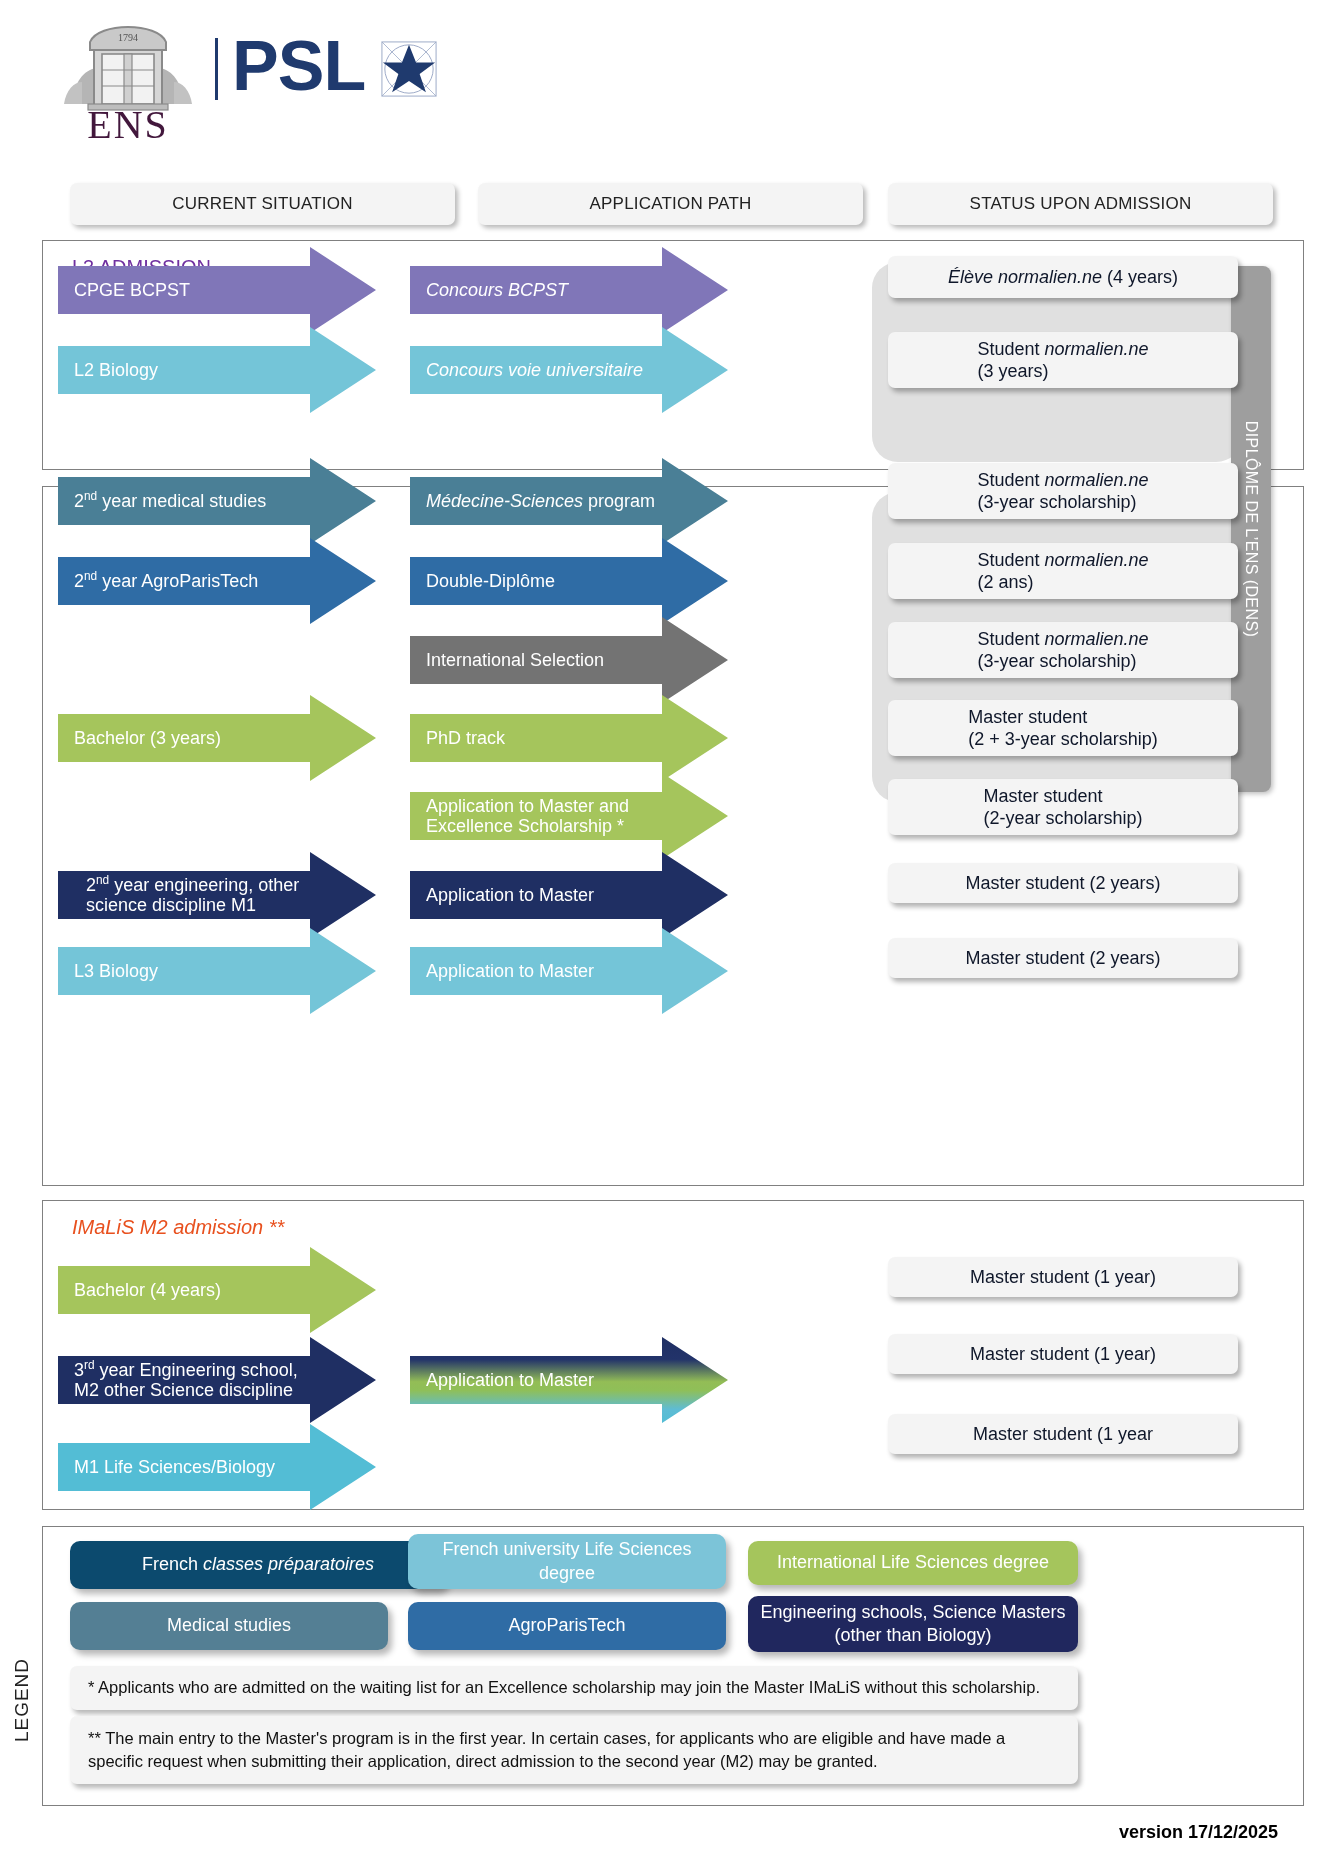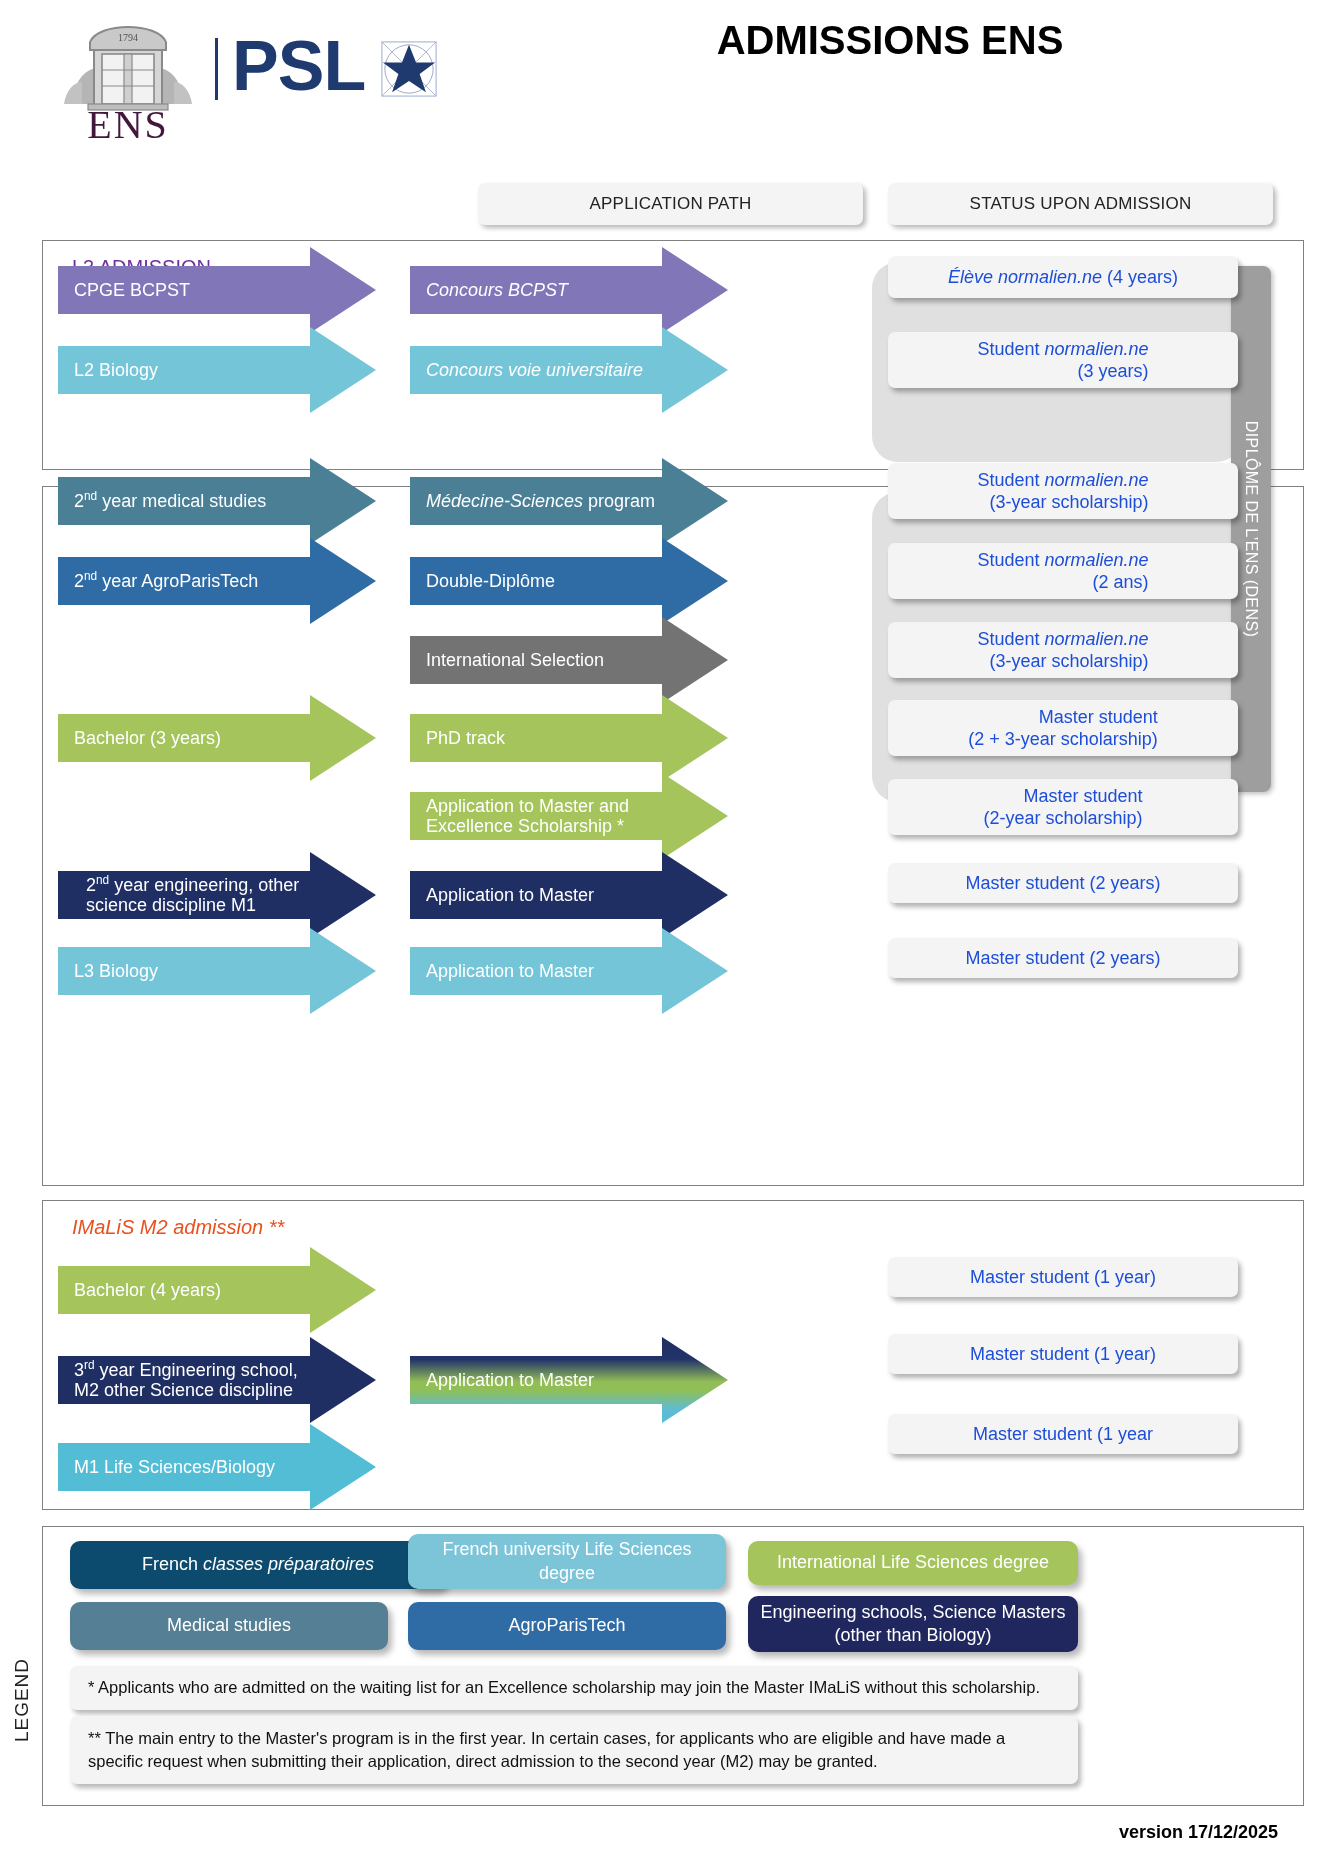--- a/index.html
+++ b/index.html
@@ -110,22 +110,22 @@
   }
   .arrow .atxt { position: relative; z-index: 2; }
 
   
   .status-box {
     position: absolute;
     background: #f4f4f4;
     border-radius: 7px;
     box-shadow: 3px 4px 5px rgba(0,0,0,0.30);
     display: flex; align-items: center; justify-content: center;
-    text-align: right;
-    font-size: 18px; color: #1d4ed8;
+    text-align: left;
+    font-size: 18px; color: #0f172a;
     line-height: 1.25;
     padding: 0 8px;
   }
 
   
   #legend-vert {
     position: absolute; left: 2px; top: 1610px;
     width: 40px; height: 180px;
     display: flex; align-items: center; justify-content: center;
     font-size: 19px; color: #222; letter-spacing: 1px;
@@ -188,25 +188,25 @@
   <div id="psl-text">PSL</div>
   <svg id="psl-star" viewBox="0 0 60 60">
     <rect x="2" y="2" width="56" height="56" fill="none" stroke="#9aa8c6" stroke-width="1"></rect>
     <circle cx="30" cy="30" r="25" fill="none" stroke="#9aa8c6" stroke-width="1"></circle>
     <line x1="2" y1="2" x2="58" y2="58" stroke="#9aa8c6" stroke-width="0.8"></line>
     <line x1="58" y1="2" x2="2" y2="58" stroke="#9aa8c6" stroke-width="0.8"></line>
     <polygon points="30,5 37.3,23.4 57,23.4 41,35.2 47.5,54 30,42.5 12.5,54 19,35.2 3,23.4 22.7,23.4" fill="#1f3a6e"></polygon>
   </svg>
 
   <div id="title">
-    <div>ADMISSIONS ENS</div>
   </div>
 </div>
 
 <div id="col-headers">
+  <div class="col-head" id="col-head-0">CURRENT SITUATION</div>
   <div class="col-head" id="col-head-1">APPLICATION PATH</div>
   <div class="col-head" id="col-head-2">STATUS  UPON ADMISSION</div>
 </div>
 
 <div class="panel" id="panel-l3"></div>
 <div class="panel" id="panel-m1"></div>
 <div class="panel" id="panel-m2"></div>
 <div class="panel" id="panel-leg"></div>
 
 <div class="dens-backdrop" id="dens-bd-1"></div>

